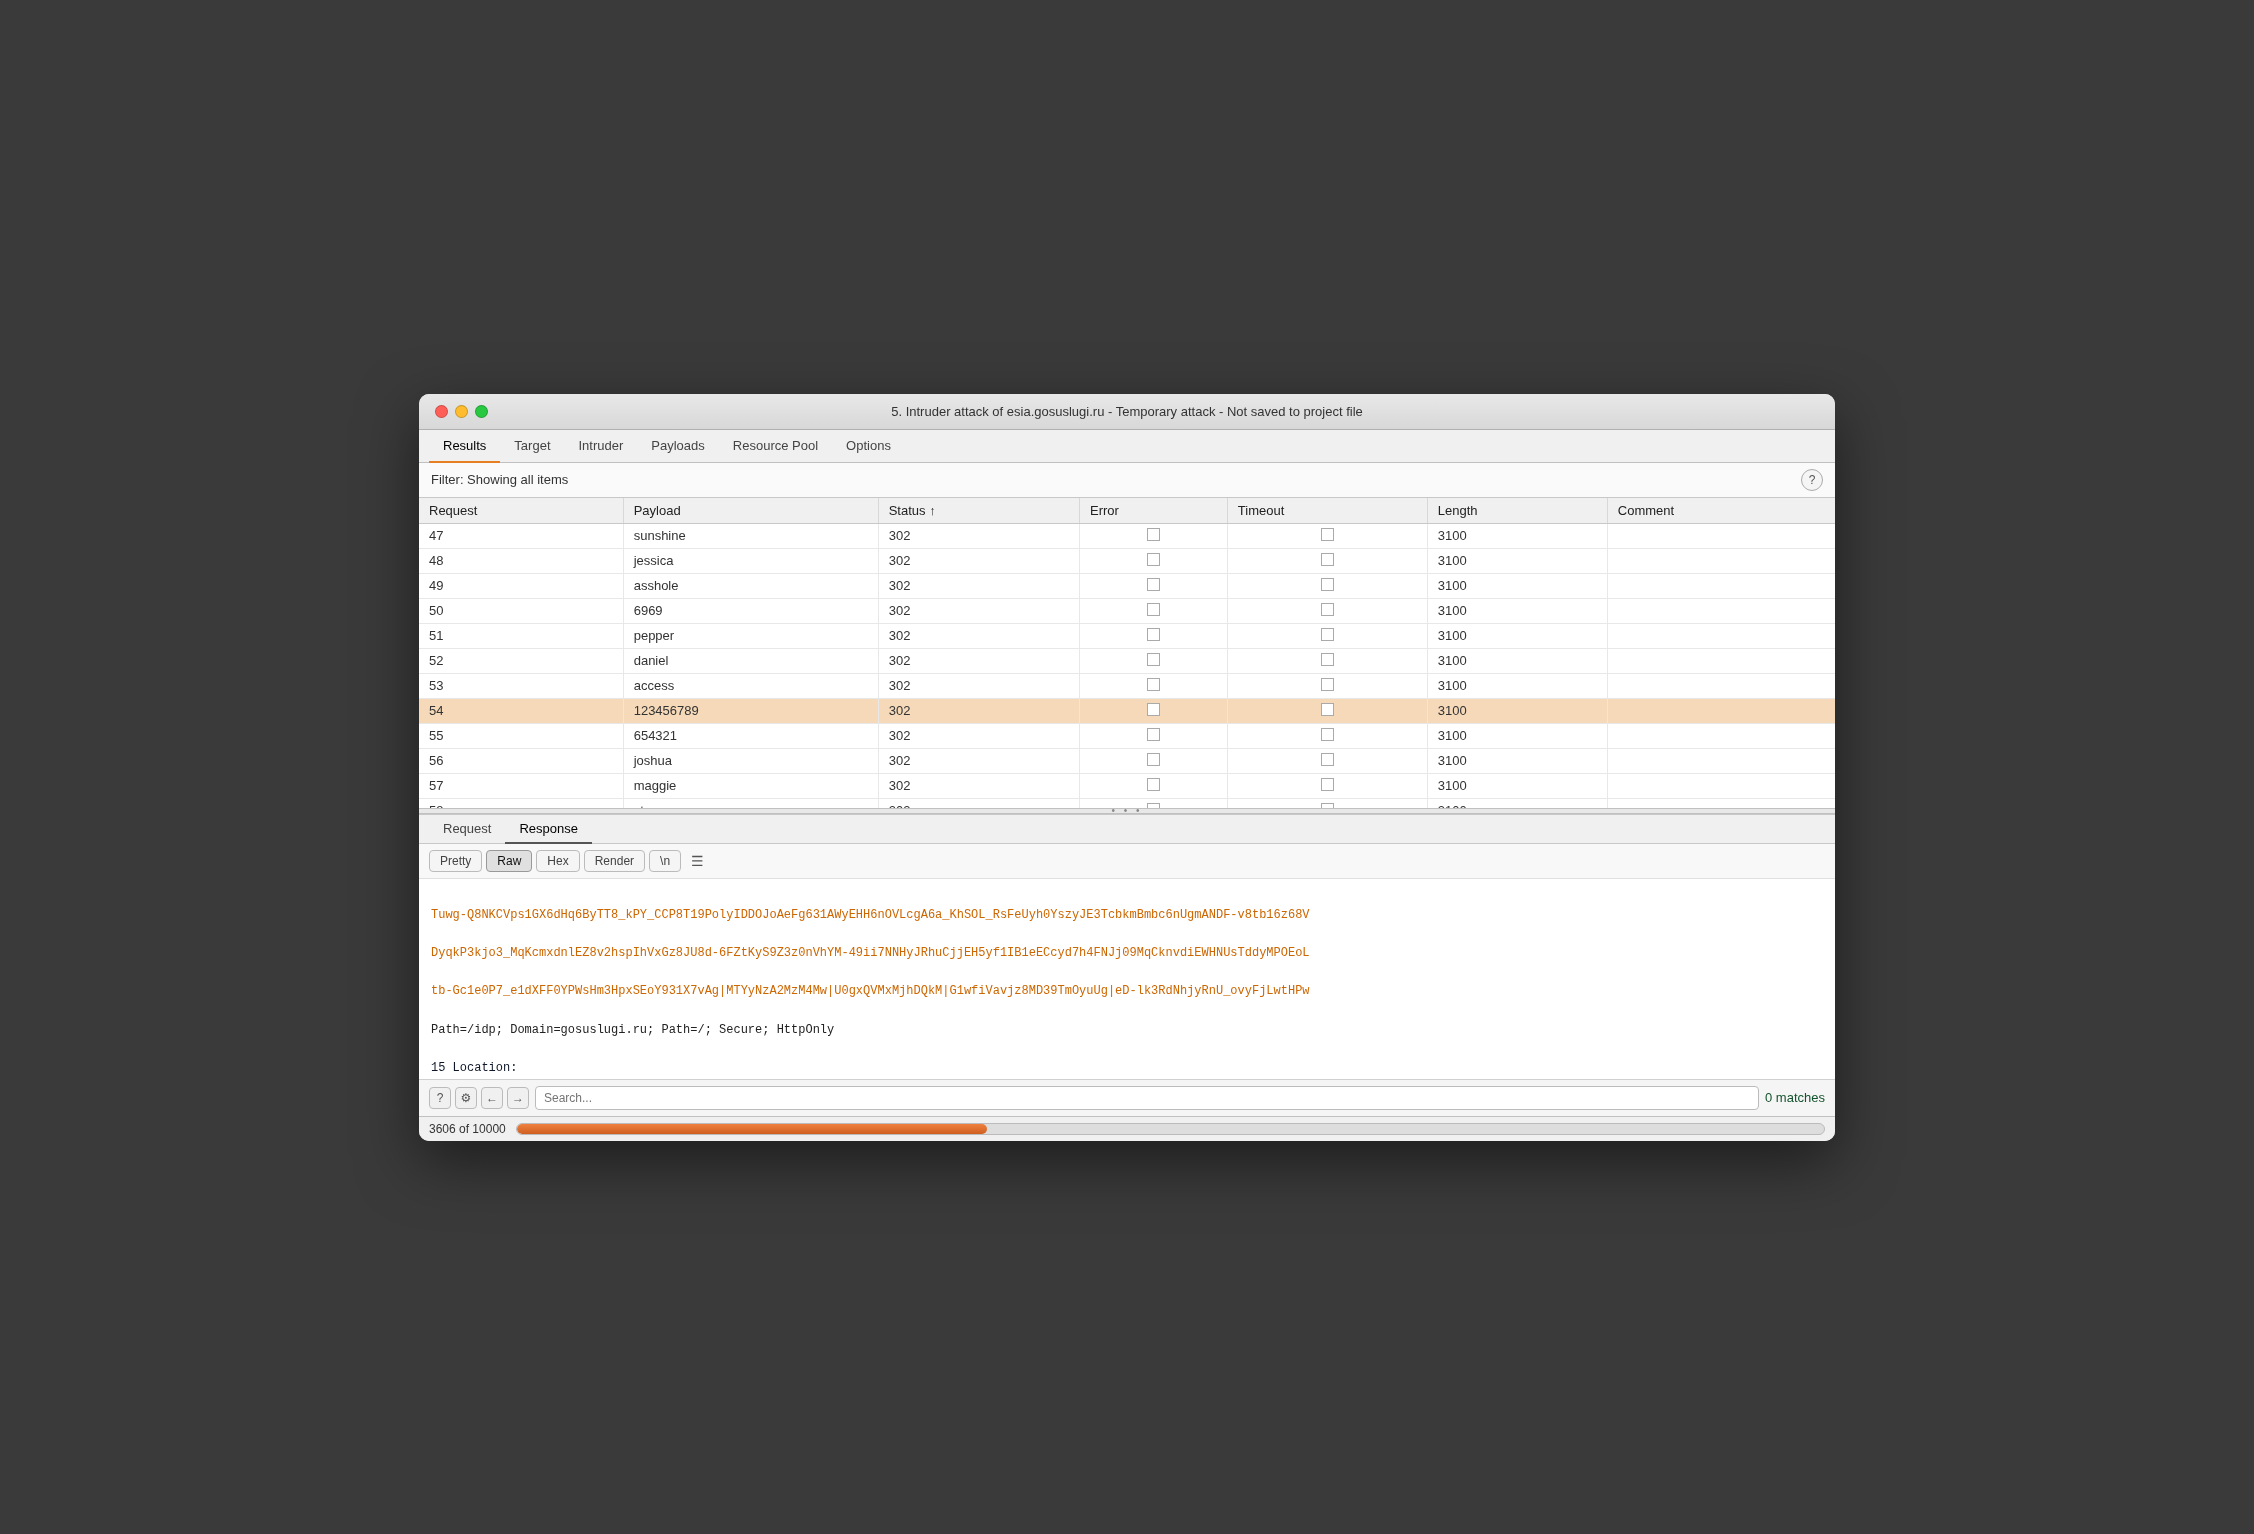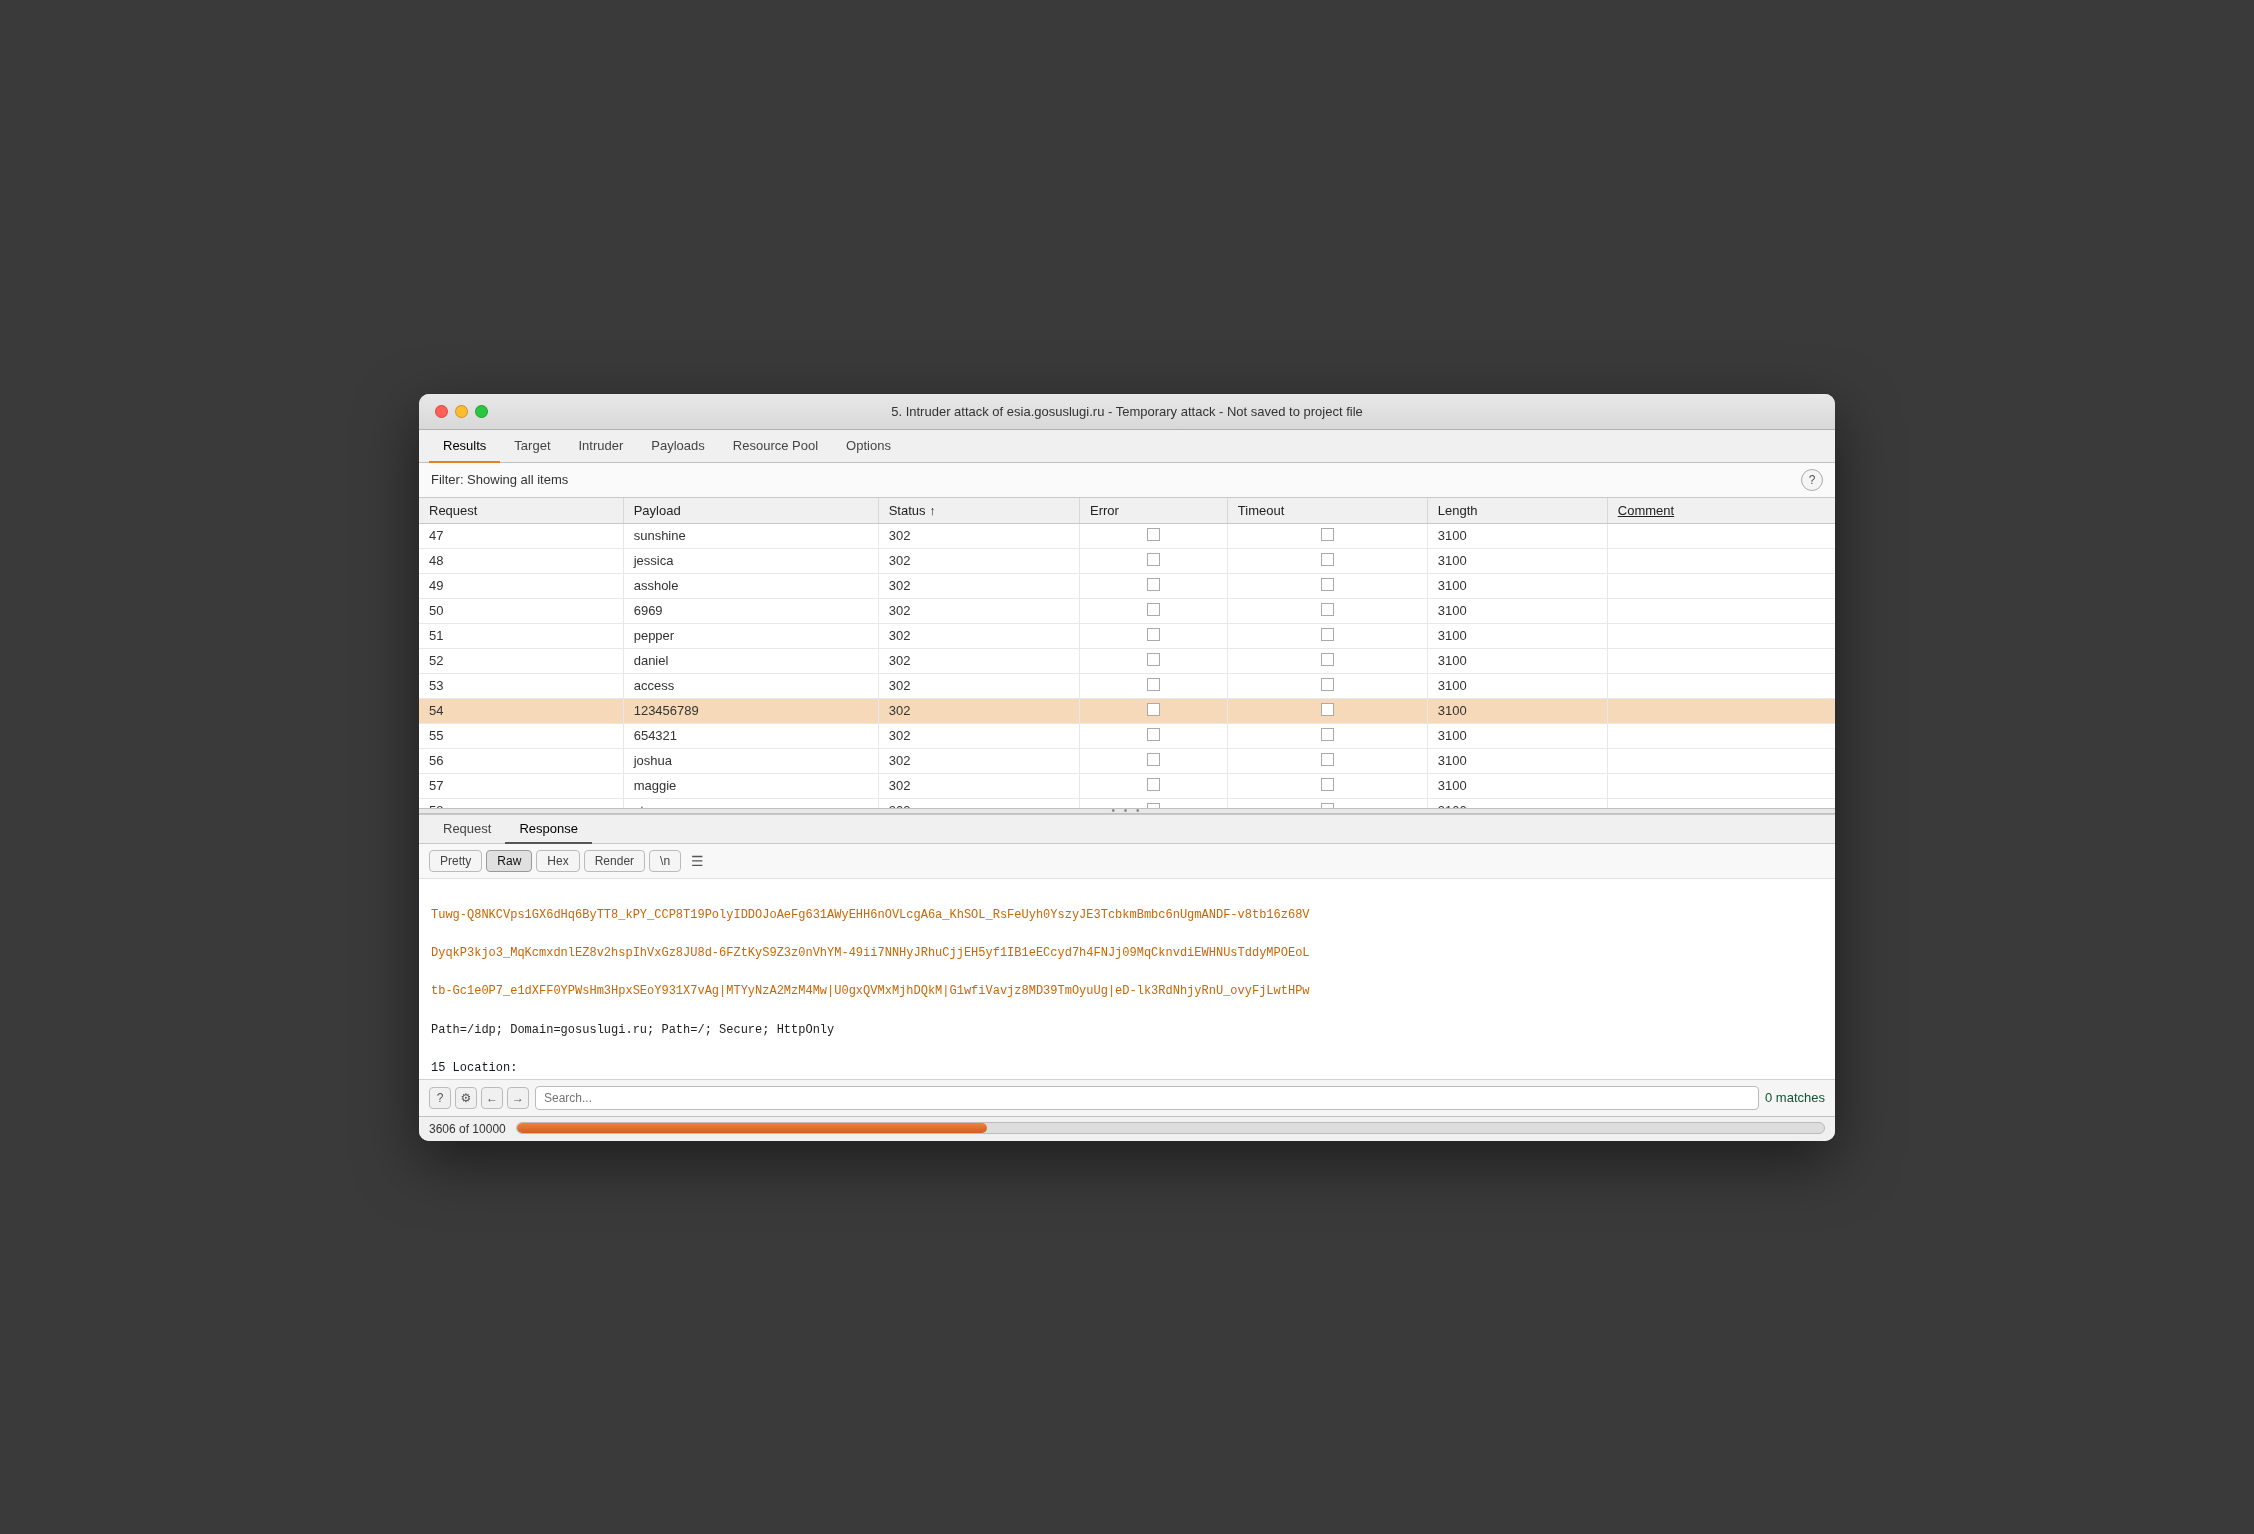--- a/index.html
+++ b/index.html
@@ -107,21 +107,21 @@
       background: #f0f0f0;
       border-bottom: 1px solid #c8c8c8;
       border-right: 1px solid #d8d8d8;
       padding: 5px 10px;
       text-align: left;
       font-weight: 500;
       color: #222;
       position: sticky;
       top: 0;
     }
-    thead th:last-child { border-right: none; text-decoration: underline; }
+    thead th:last-child { border-right: none; }
     tbody tr {
       border-bottom: 1px solid #e8e8e8;
     }
     tbody tr.selected { background: #f5d9b8; }
     tbody td {
       padding: 4px 10px;
       color: #333;
       border-right: 1px solid #e8e8e8;
     }
     tbody td:last-child { border-right: none; }
@@ -246,21 +246,21 @@
       background: #fff;
       outline: none;
     }
     .matches-text {
       font-size: 13px;
       color: #14532d;
       white-space: nowrap;
     }
     .status-bar {
       display: flex;
-      align-items: flex-start;
+      align-items: center;
       padding: 5px 10px;
       border-top: 1px solid #c0c0c0;
       background: #f0f0f0;
       gap: 10px;
     }
     .status-text {
       font-size: 12px;
       color: #333;
     }
     .progress-bar {

